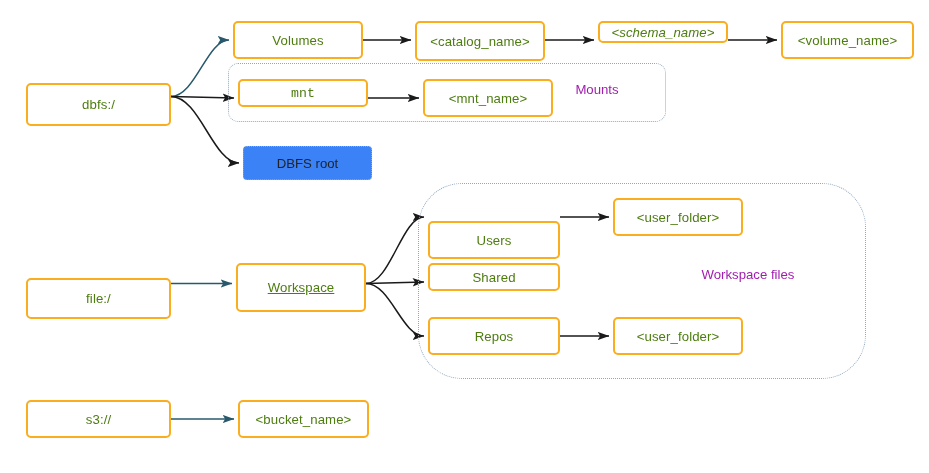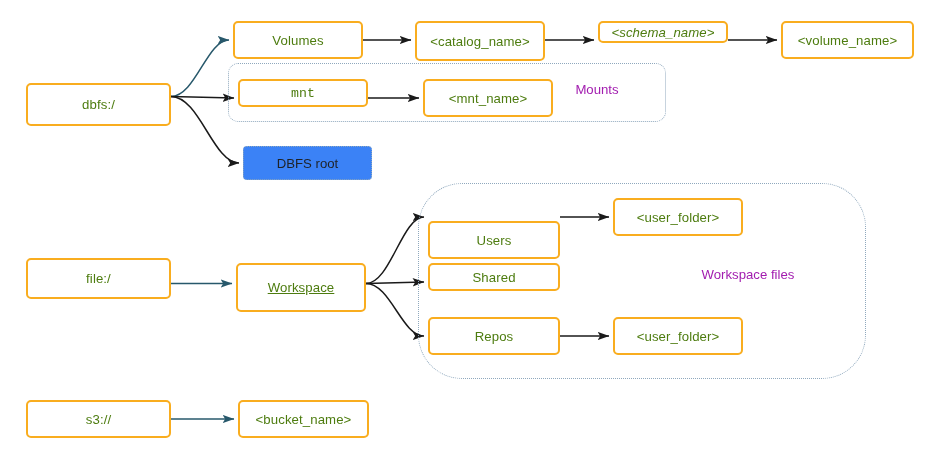--- a/index.html
+++ b/index.html
@@ -115,21 +115,21 @@
       <div class="group-label" style="left: 748px; top: 274px; transform: translate(-50%, -50%);">Workspace files</div>
     </div>
   <div id="nodes-layer">
       <div class="node" style="left: 26px; top: 75px; width: 145px; height: 43px; margin-top: 8px;">dbfs:/</div>
       <div class="node" style="left: 233px; top: 21px; width: 130px; height: 38px;">Volumes</div>
       <div class="node" style="left: 415px; top: 21px; width: 130px; height: 40px;">&lt;catalog_name&gt;</div>
       <div class="node" style="left: 598px; top: 21px; width: 130px; height: 22px; font-style: italic;">&lt;schema_name&gt;</div>
       <div class="node" style="left: 781px; top: 21px; width: 133px; height: 38px;">&lt;volume_name&gt;</div>
       <div class="node" style="left: 238px; top: 79px; width: 130px; height: 28px; font-family: Liberation Mono, monospace;">mnt</div>
       <div class="node" style="left: 423px; top: 79px; width: 130px; height: 38px;">&lt;mnt_name&gt;</div>
-      <div class="node" style="left: 26px; top: 258px; width: 145px; height: 41px;">file:/</div>
+      <div class="node" style="left: 26px; top: 278px; width: 145px; height: 41px;">file:/</div>
       <div class="node" style="left: 236px; top: 263px; width: 130px; height: 49px; text-decoration: underline;">Workspace</div>
       <div class="node" style="left: 428px; top: 198px; width: 132px; height: 38px; margin-top: 23px;">Users</div>
       <div class="node" style="left: 613px; top: 198px; width: 130px; height: 38px;">&lt;user_folder&gt;</div>
       <div class="node" style="left: 428px; top: 263px; width: 132px; height: 28px;">Shared</div>
       <div class="node" style="left: 428px; top: 317px; width: 132px; height: 38px;">Repos</div>
       <div class="node" style="left: 613px; top: 317px; width: 130px; height: 38px;">&lt;user_folder&gt;</div>
       <div class="node" style="left: 26px; top: 400px; width: 145px; height: 38px; text-align: right;">s3://</div>
       <div class="node" style="left: 238px; top: 400px; width: 131px; height: 38px;">&lt;bucket_name&gt;</div>
       <div class="dashed-node" style="left: 243px; top: 146px; width: 129px; height: 34px;">DBFS root</div>
     </div>

